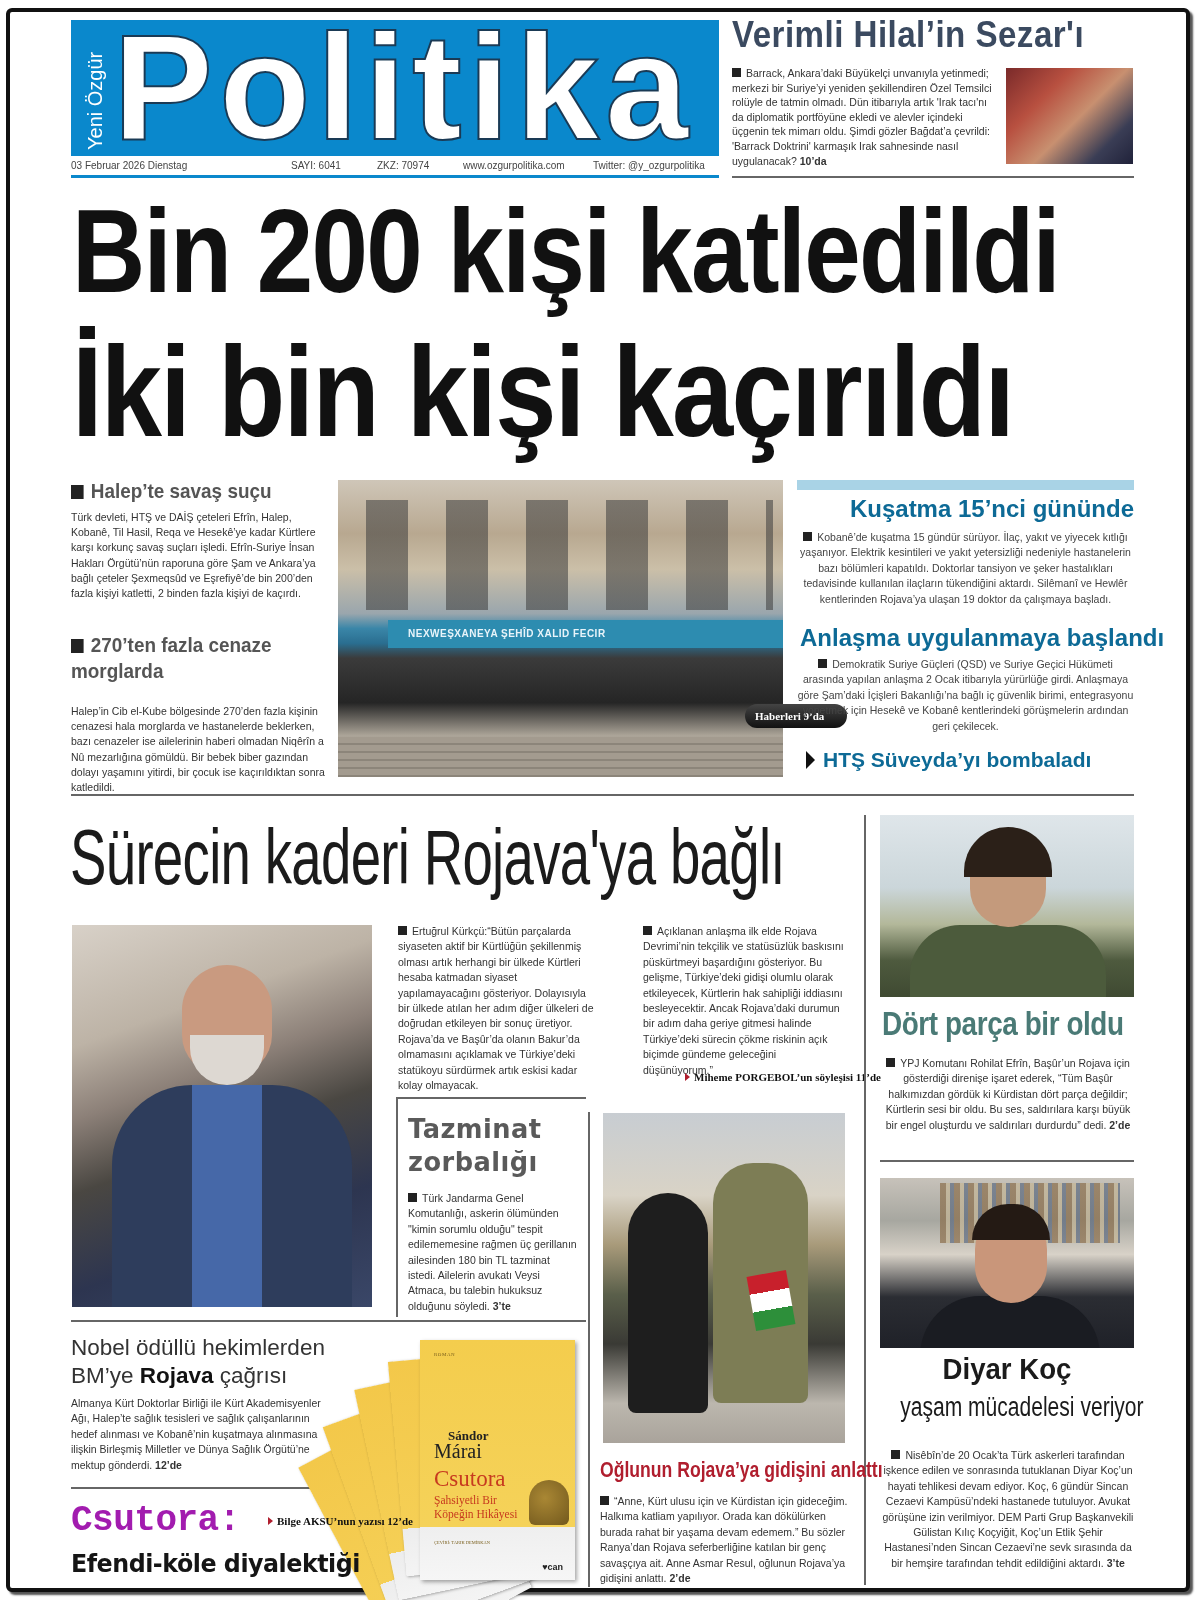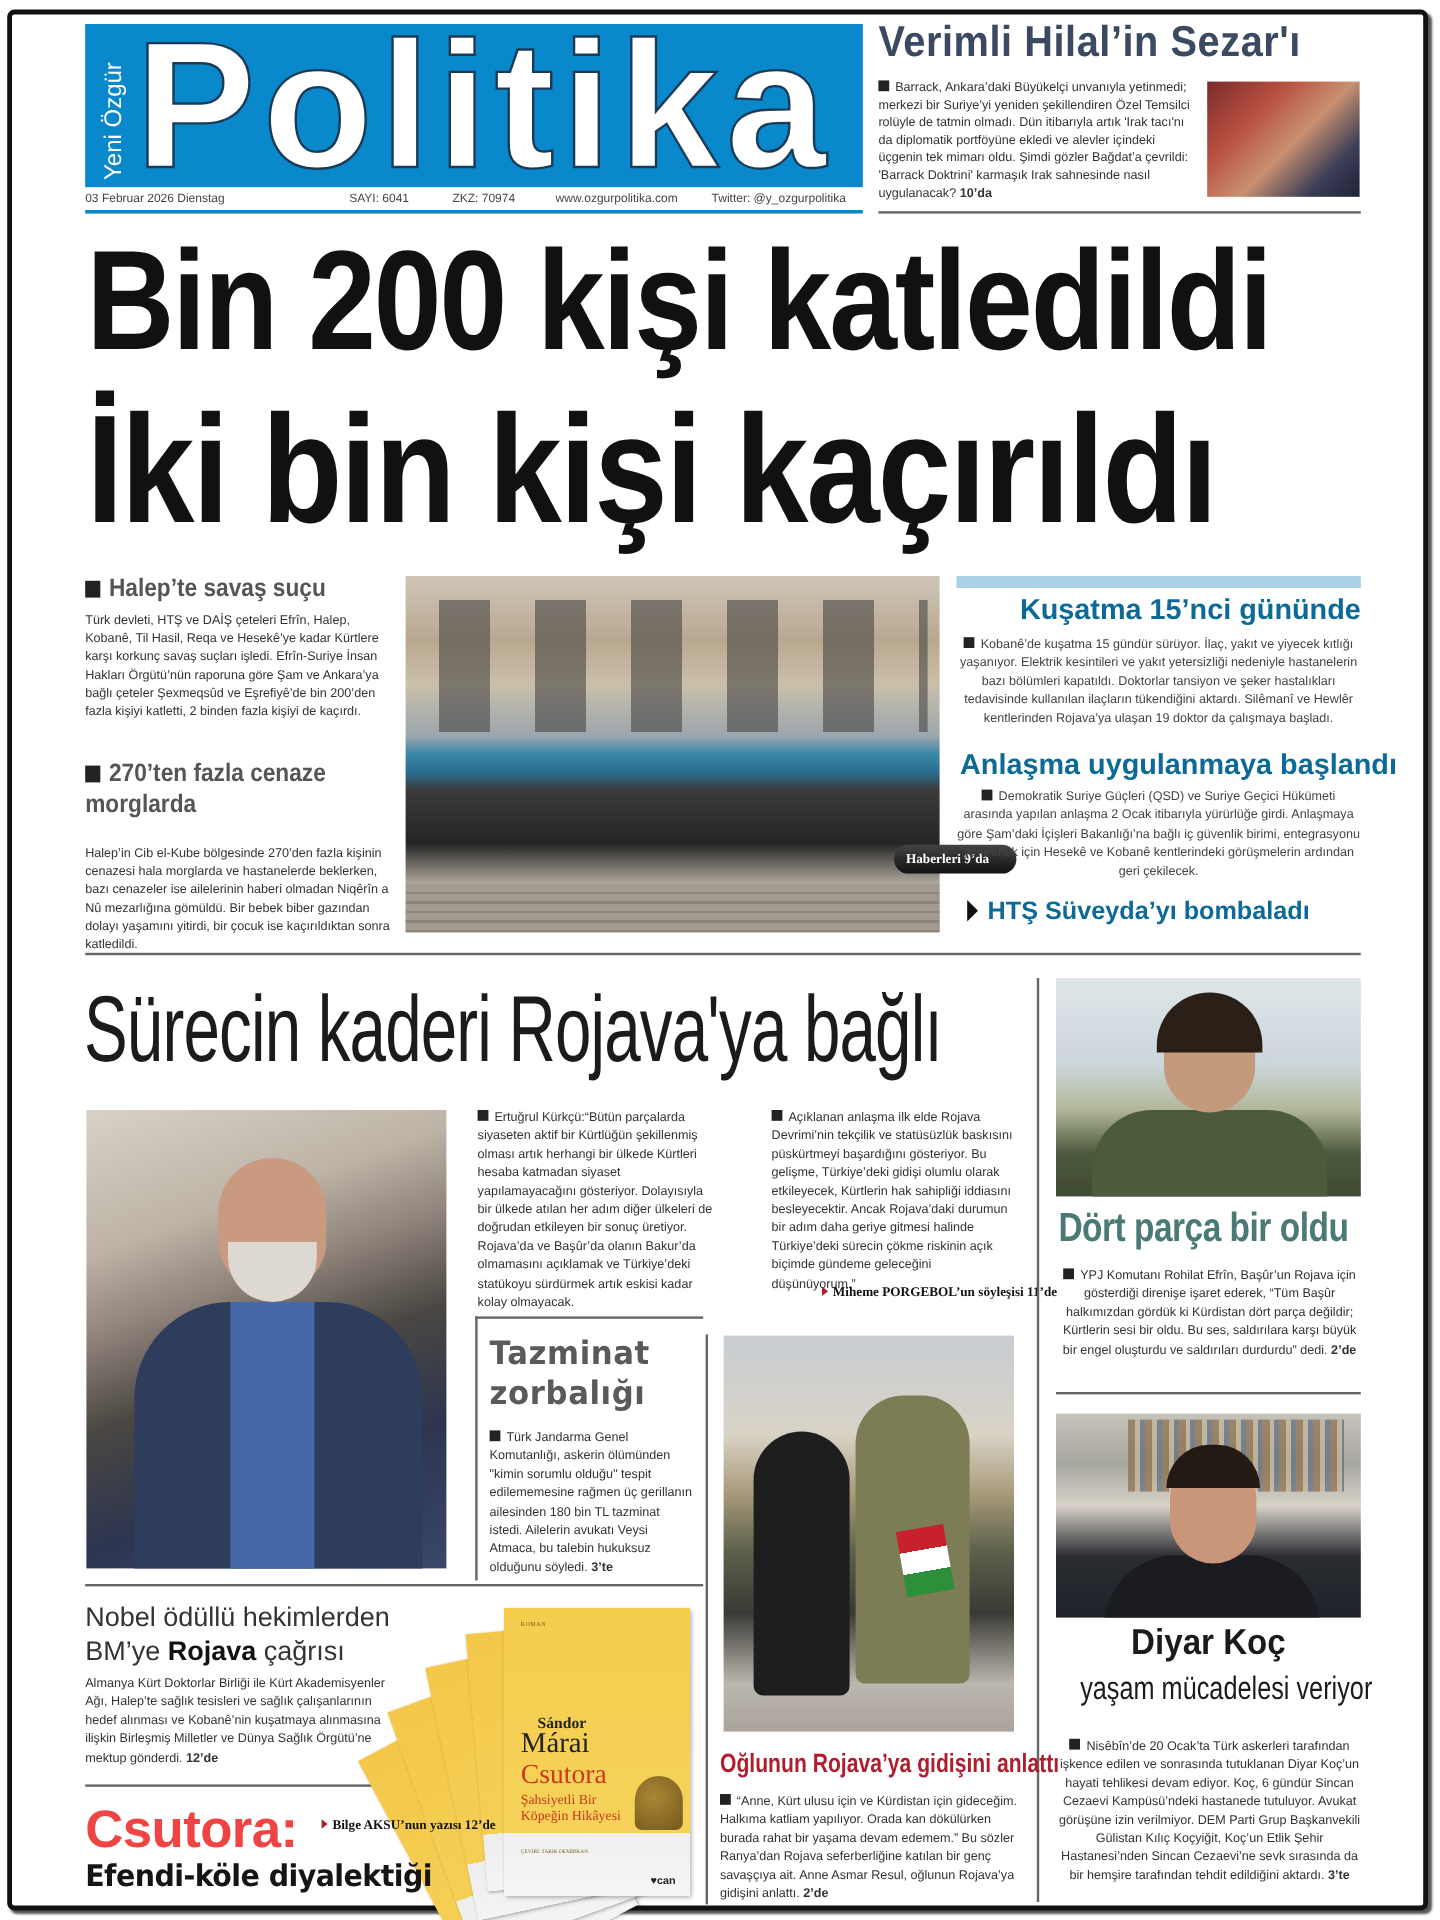--- a/index.html
+++ b/index.html
@@ -68,29 +68,29 @@
   .diyar-photo { left: 880px; top: 1178px; width: 254px; height: 170px; background: linear-gradient(180deg, #c7c2ba 0%, #a7a7a0 25%, #d8d2c8 45%, #2b2d33 70%, #1f2128 100%); overflow: hidden; }
   .diyar-photo .shelf { position: absolute; left: 60px; top: 5px; width: 180px; height: 60px; background: repeating-linear-gradient(90deg, #8a6d4a 0 6px, #c4b595 6px 10px, #5c6a80 10px 14px); opacity: 0.7; }
   .diyar-photo .face { position: absolute; left: 95px; top: 35px; width: 72px; height: 90px; border-radius: 36px; background: #c9967a; }
   .diyar-photo .hair { position: absolute; left: 92px; top: 26px; width: 78px; height: 36px; border-radius: 39px 39px 0 0; background: #241a14; }
   .diyar-photo .body { position: absolute; left: 40px; top: 118px; width: 180px; height: 60px; border-radius: 60px 60px 0 0; background: #1a1c22; }
   .diyar-h1 { left: 880px; top: 1352px; width: 254px; text-align: center; font-size: 30px; font-weight: bold; color: #1b1b1b; transform: scaleX(0.92); }
   .diyar-h2 { left: 870px; top: 1392px; width: 274px; text-align: center; font-size: 27px; color: #1b1b1b; white-space: nowrap; transform: scaleX(0.78); }
   
   .nobel-h { left: 71px; top: 1334px; font-size: 22.5px; color: #333; line-height: 28px; white-space: nowrap; font-weight: normal; }
   .nobel-h b { color: #111; }
-  .csutora-h { left: 71px; top: 1500px; font-size: 44px; font-weight: bold; color: #ef4444; white-space: nowrap; font-family: Liberation Sans, sans-serif; letter-spacing: -0.5px; }
+  .csutora-h { left: 71px; top: 1500px; font-size: 36px; font-weight: bold; color: #a21caf; white-space: nowrap; font-family: Liberation Mono, monospace; letter-spacing: -0.5px; }
   .efendi-h { left: 71px; top: 1549px; font-size: 25px; font-weight: bold; color: #151515; white-space: nowrap; font-family: "DejaVu Sans", sans-serif; letter-spacing: -0.5px; transform: scaleX(0.95); transform-origin: left; }
   .bilge { left: 226px; top: 1515px; }
   
   .book { position: absolute; width: 150px; height: 215px; background: linear-gradient(180deg, #f3c84a 0%, #f5cf55 78%, #ededed 78%, #f4f4f4 100%); box-shadow: 1px 1px 3px rgba(0,0,0,0.35); }
   .book-front { left: 420px; top: 1340px; width: 155px; height: 240px; background: linear-gradient(180deg, #f4cd4d 0%, #f5d259 78%, #efefef 78%, #f6f6f6 100%); box-shadow: 2px 2px 4px rgba(0,0,0,0.35); font-family: "Liberation Serif", serif; }
   .book-front .roman { position: absolute; left: 14px; top: 12px; font-size: 5px; color: #7a5f1c; letter-spacing: 0.5px; }
   .book-front .auth1 { position: absolute; left: 28px; top: 88px; font-size: 13px; color: #222; font-weight: bold; }
-  .book-front .auth2 { position: absolute; left: 14px; top: 100px; font-size: 24px; color: #222; }
+  .book-front .auth2 { position: absolute; left: 14px; top: 100px; font-size: 20px; color: #222; }
   .book-front .ttl { position: absolute; left: 14px; top: 126px; font-size: 23px; color: #c73a1f; }
   .book-front .sub { position: absolute; left: 14px; top: 153px; font-size: 11.5px; line-height: 14px; color: #c73a1f; }
   .book-front .trans { position: absolute; left: 14px; top: 200px; font-size: 4.5px; color: #7a5f1c; }
   .book-front .pub { position: absolute; right: 12px; bottom: 8px; font-size: 9px; color: #222; font-family: Liberation Sans, sans-serif; font-weight: bold; margin-left: 44px; }
   .book-front .dog { position: absolute; right: 6px; top: 140px; width: 40px; height: 45px; border-radius: 20px 20px 6px 6px; background: radial-gradient(circle at 40% 40%, #9c7a2e, #5b4312); opacity: 0.85; }
 </style>
 </head>
 <body>
 
 <div class="frame"></div>
@@ -120,20 +120,21 @@
   <div class="lh"><span class="sq"></span><span>Halep’te savaş suçu</span></div>
   <div class="lt" style="margin-top:6px;">Türk devleti, HTŞ ve DAİŞ çeteleri Efrîn, Halep, Kobanê, Til Hasil, Reqa ve Hesekê’ye kadar Kürtlere karşı korkunç savaş suçları işledi. Efrîn-Suriye İnsan Hakları Örgütü’nün raporuna göre Şam ve Ankara’ya bağlı çeteler Şexmeqsûd ve Eşrefiyê’de bin 200’den fazla kişiyi katletti, 2 binden fazla kişiyi de kaçırdı.</div>
 </div>
 <div class="abs" style="left:71px; top:632px; width:258px;">
   <div class="lh" style="white-space:normal; width:290px;"><span class="sq"></span><span>270’ten fazla cenaze morglarda</span></div>
   <div class="lt" style="margin-top:20px;">Halep’in Cib el-Kube bölgesinde 270’den fazla kişinin cenazesi hala morglarda ve hastanelerde beklerken, bazı cenazeler ise ailelerinin haberi olmadan Niqêrîn a Nû mezarlığına gömüldü. Bir bebek biber gazından dolayı yaşamını yitirdi, bir çocuk ise kaçırıldıktan sonra katledildi.</div>
 </div>
 
 <div class="abs mid-photo">
   <div class="windows"></div>
+  <div class="sign">NEXWEŞXANEYA ŞEHÎD XALID FECIR</div>
   <div class="floor"></div>
 </div>
 <div class="abs badge">Haberleri 9’da</div>
 
 <div class="abs blue-bar"></div>
 <div class="abs bh" style="left:808px; top:494px; width:326px; text-align:right;">Kuşatma 15’nci gününde</div>
 <div class="abs bt" style="left:797px; top:530px; width:337px;"><span class="sq-s"></span><span>Kobanê’de kuşatma 15 gündür sürüyor. İlaç, yakıt ve yiyecek kıtlığı yaşanıyor. Elektrik kesintileri ve yakıt yetersizliği nedeniyle hastanelerin bazı bölümleri kapatıldı. Doktorlar tansiyon ve şeker hastalıkları tedavisinde kullanılan ilaçların tükendiğini aktardı. Silêmanî ve Hewlêr kentlerinden Rojava’ya ulaşan 19 doktor da  çalışmaya başladı.</span></div>
 <div class="abs bh" style="left:800px; top:623px; width:334px; text-align:center;">Anlaşma uygulanmaya başlandı</div>
 <div class="abs bt" style="left:797px; top:657px; width:337px;"><span class="sq-s"></span><span>Demokratik Suriye Güçleri (QSD) ve Suriye Geçici Hükümeti arasında yapılan anlaşma 2 Ocak itibarıyla yürürlüğe girdi. Anlaşmaya göre Şam’daki İçişleri Bakanlığı’na bağlı iç güvenlik birimi, entegrasyonu yönetmek için Hesekê ve Kobanê kentlerindeki görüşmelerin ardından geri çekilecek.</span></div>
 <div class="abs hts"><span class="tri"></span><span>HTŞ Süveyda’yı bombaladı</span></div>

